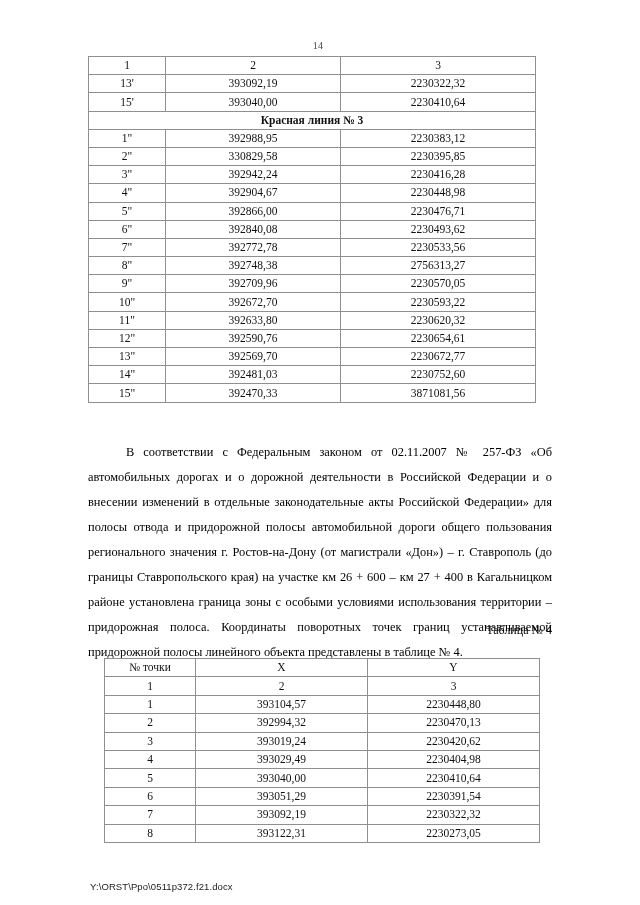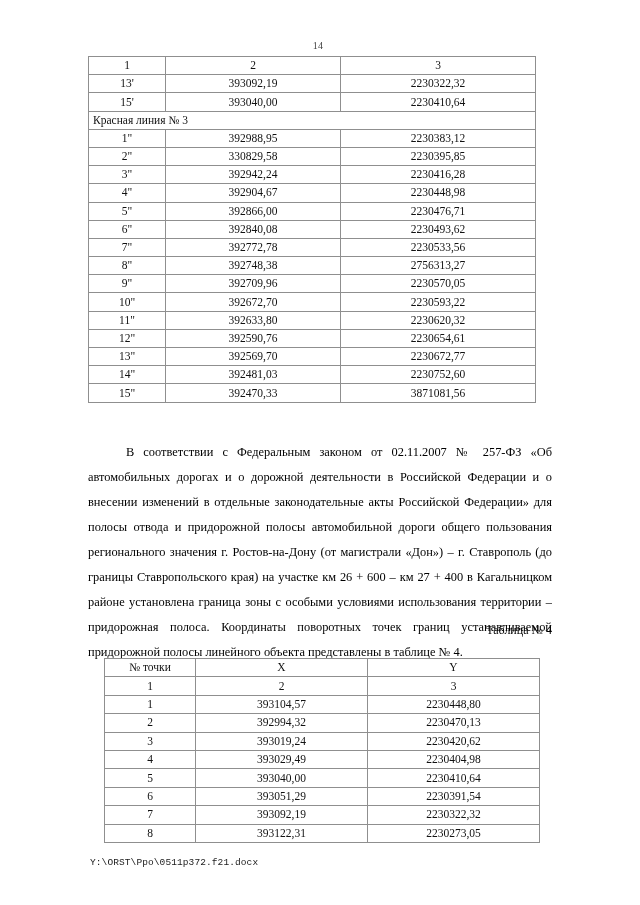--- a/index.html
+++ b/index.html
@@ -55,21 +55,22 @@
 
   
   #table-1-wrap {
     position: absolute;
     left: 88px;
     top: 56px;
   }
   #table-1 { width: 420px; }
   #table-1 td { height: 15.2px; }
   .span-row td {
-    text-align: left;
+    text-align: center;
+    font-weight: bold;
   }
 
   
   .body-paragraph {
     position: absolute;
     left: 88px;
     top: 440px;
     width: 464px;
     font-size: 12.4px;
     line-height: 25px;
@@ -98,24 +99,24 @@
   #table-2 { width: 408px; }
   #table-2 td, #table-2 th { height: 15.4px; }
   #table-2 .c-num { width: 82px; border-radius: 6px; }
   #table-2 .c-x   { width: 163px; }
   #table-2 .c-y   { width: 163px; }
 
   
   .footer-path {
     position: absolute;
     left: 90px;
-    top: 857px;
+    top: 881px;
     font-size: 9.5px;
     color: #1a1a1a;
-    font-family: Liberation Mono, monospace;
+    font-family: Liberation Sans, sans-serif;
     letter-spacing: 0.1px;
   }
 </style>
 </head>
 <body>
 
 <div class="page">
 
   <div class="page-number">14</div>
 

